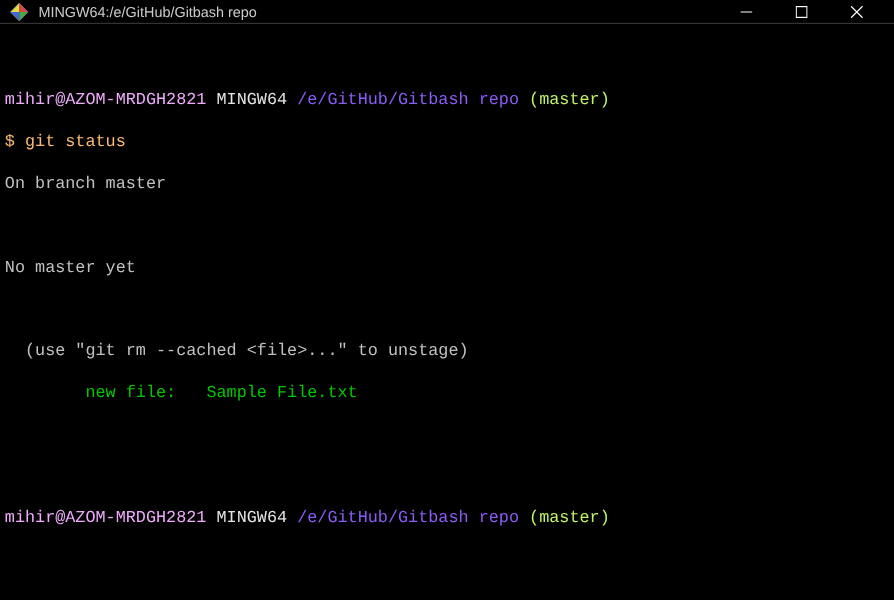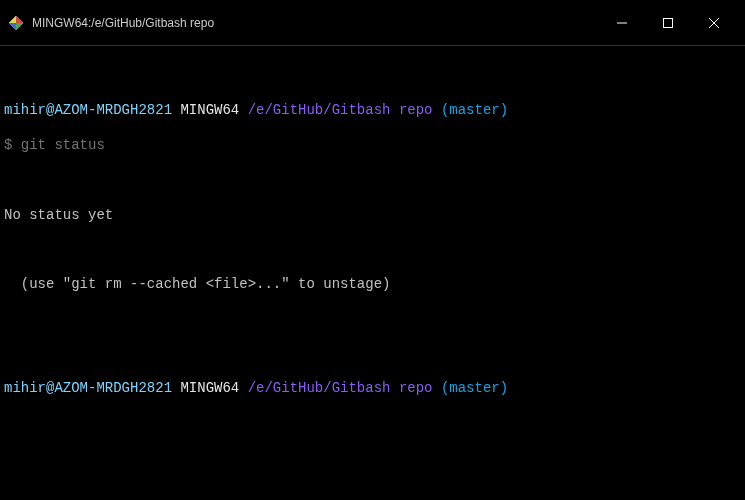--- a/index.html
+++ b/index.html
@@ -5,21 +5,21 @@
     * { margin: 0; padding: 0; box-sizing: border-box; }
     body {
       width: 745px;
       height: 500px;
       background: #000;
       font-family: Consolas, "Courier New", monospace;
       font-size: 14px;
       overflow: hidden;
     }
     .titlebar {
-      height: 46px;
+      height: 20px;
       background: #000;
       display: flex;
       align-items: center;
       padding: 0 8px;
       border-bottom: 1px solid #333;
     }
     .titlebar-icon {
       width: 16px;
       height: 16px;
       margin-right: 8px;
@@ -47,25 +47,25 @@
       color: #fff;
       font-size: 10px;
     }
     .terminal {
       padding: 4px 4px;
       color: #c0c0c0;
       line-height: 1.25;
       white-space: pre;
     }
     .line { min-height: 17px; }
-    .user { color: #7dd3fc; }
+    .user { color: #f0abfc; }
     .env { color: #e5e5e5; }
     .path { color: #8b5cf6; }
-    .branch { color: #0ea5e9; margin-top: 32px; }
-    .white { color: #737373; }
+    .branch { color: #bef264; margin-top: 32px; }
+    .white { color: #fdba74; }
     .gray { color: #c0c0c0; }
     .green { color: #00c800; }
   </style>
 </head>
 <body>
 
 <div class="titlebar">
   <span class="titlebar-icon">
     <svg width="16" height="16" viewBox="0 0 16 16">
       <polygon points="8,1 15,8 8,15 1,8" fill="none" stroke="#888" stroke-width="1"></polygon>
@@ -93,24 +93,26 @@
           <line x1="10" y1="0" x2="0" y2="10" stroke="#fff" stroke-width="1"></line>
         </svg>
     </div>
   </div>
 </div>
 
 <div class="terminal">
 <div class="line"></div>
 <div class="line"><span class="user">mihir@AZOM-MRDGH2821</span> <span class="env">MINGW64</span> <span class="path">/e/GitHub/Gitbash repo</span> <span class="branch">(master)</span></div>
 <div class="line white">$ git status</div>
+<div class="line gray">On branch master</div>
 <div class="line"></div>
-<div class="line gray">No status yet</div>
+<div class="line gray">No master yet</div>
 <div class="line"></div>
 <div class="line gray">  (use "git rm --cached &lt;file&gt;..." to unstage)</div>
+<div class="line green">        new file:   Sample File.txt</div>
 <div class="line"></div>
 <div class="line"></div>
 <div class="line"><span class="user">mihir@AZOM-MRDGH2821</span> <span class="env">MINGW64</span> <span class="path">/e/GitHub/Gitbash repo</span> <span class="branch">(master)</span></div>
 
 
 
 
 
 
 

